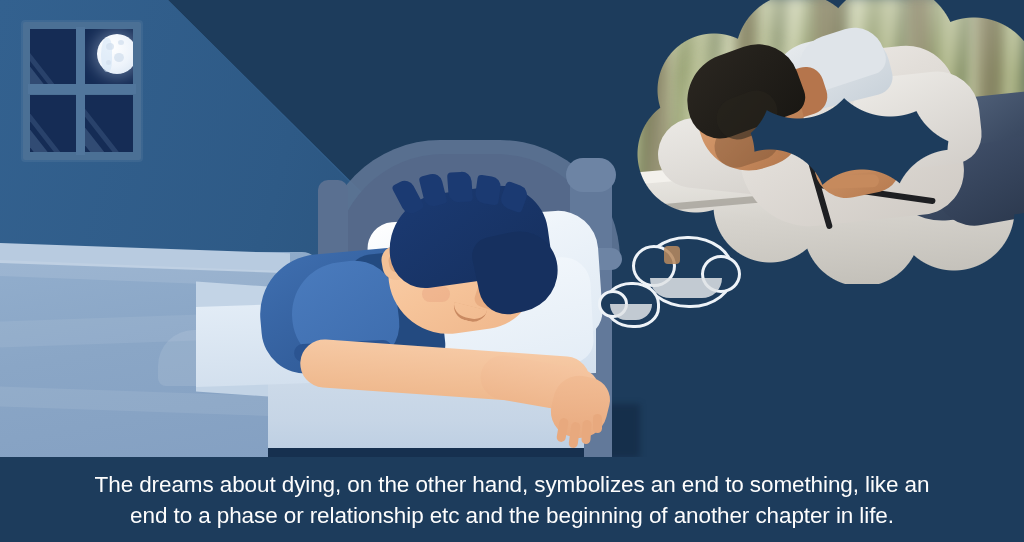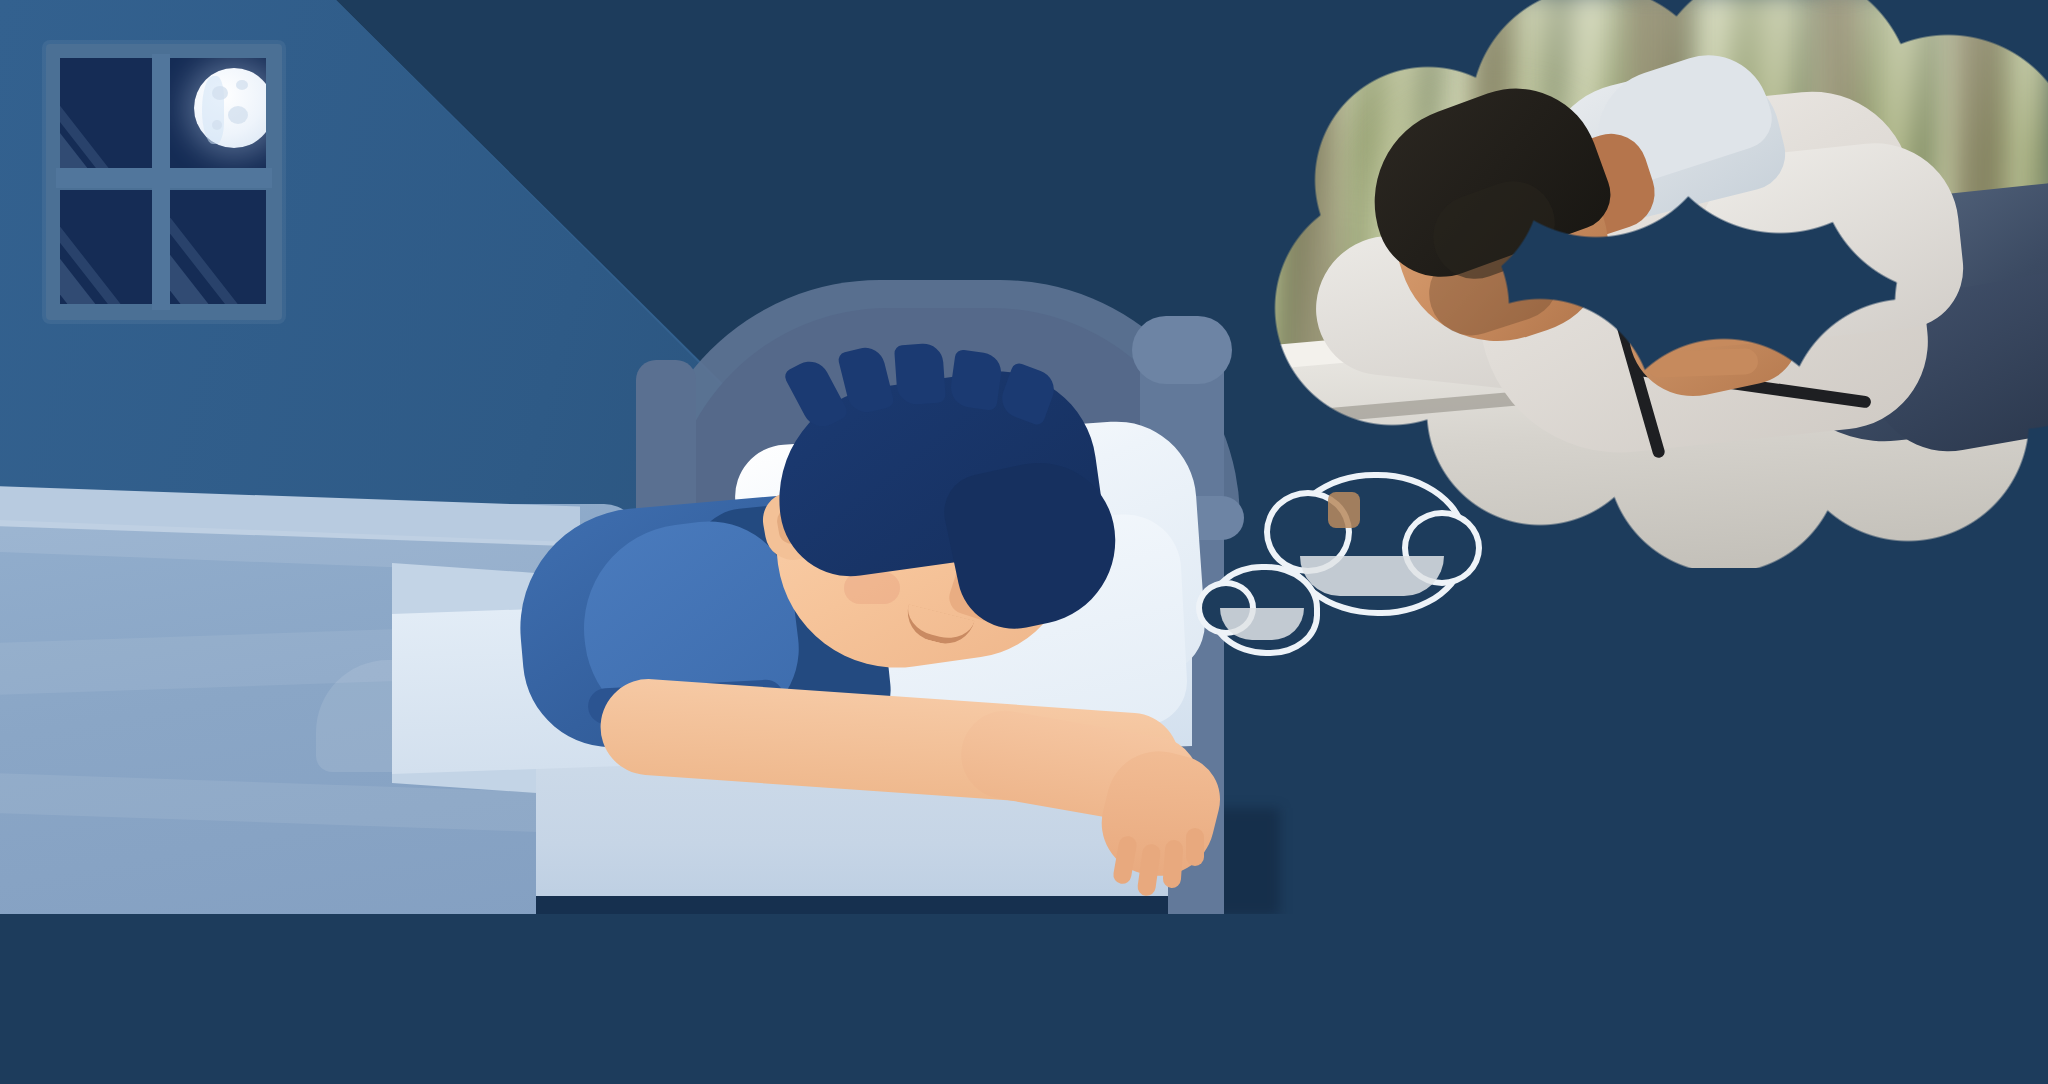--- a/index.html
+++ b/index.html
@@ -597,15 +597,17 @@
     </div>
   </div>
 
   <div class="bub bub-mid"></div>
   <div class="bub-frag bfr3"></div>
   <div class="bub-frag bfr1"></div>
   <div class="bub bub-small"></div>
   <div class="bub-frag bfr2"></div>
 
   <div class="caption">
+    <div class="caption-line">The dreams about dying, on the other hand, symbolizes an end to something, like an</div>
+    <div class="caption-line">end to a phase or relationship etc and the beginning of another chapter in life.</div>
   </div>
 
 </div>
 
 </body></html>

